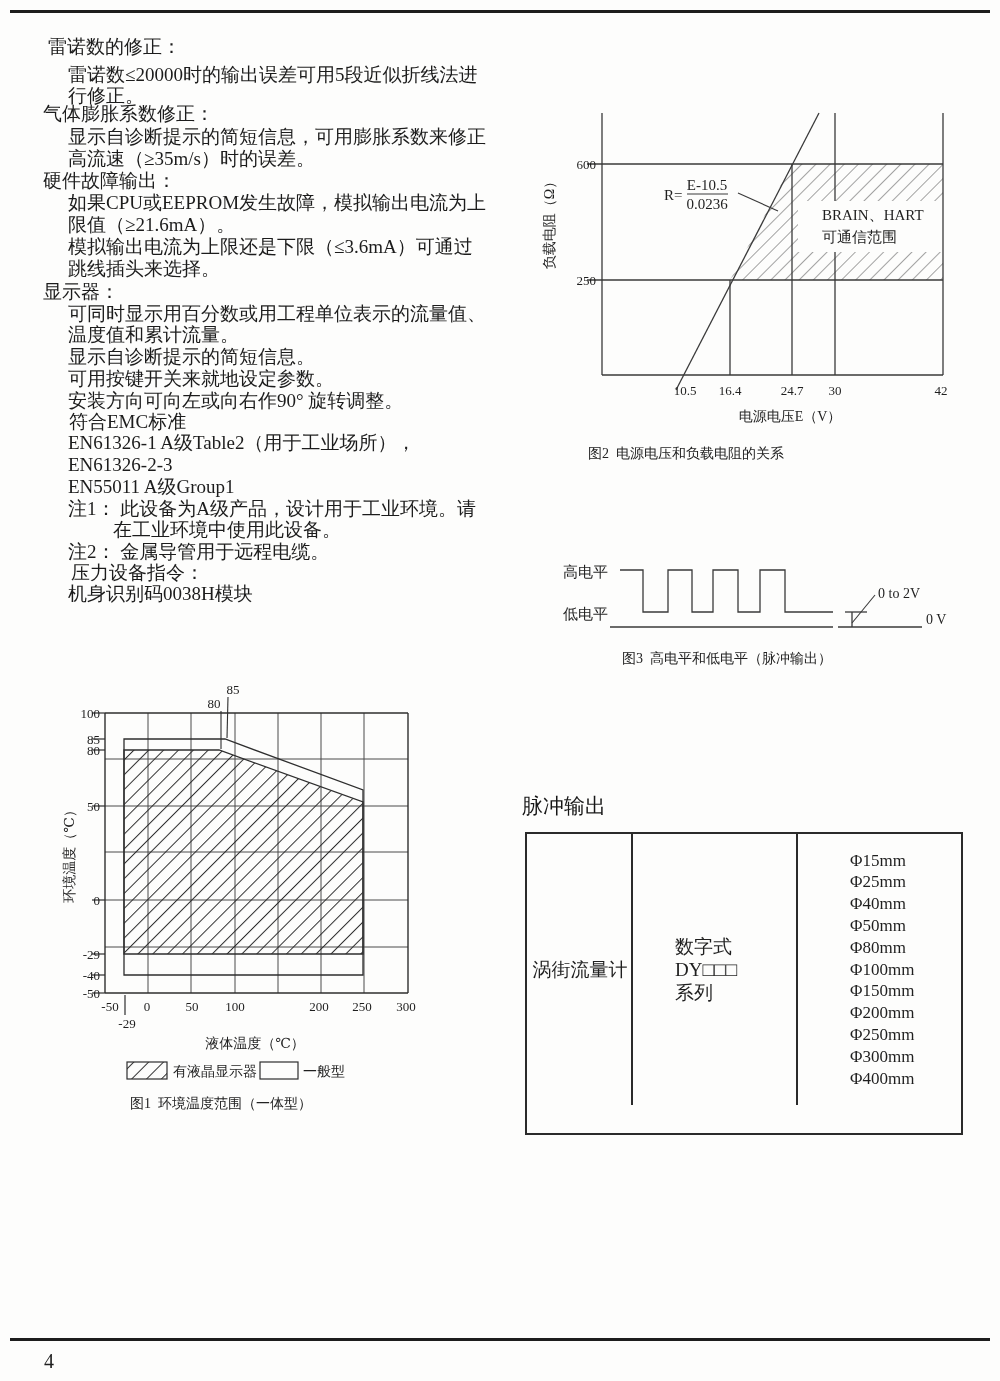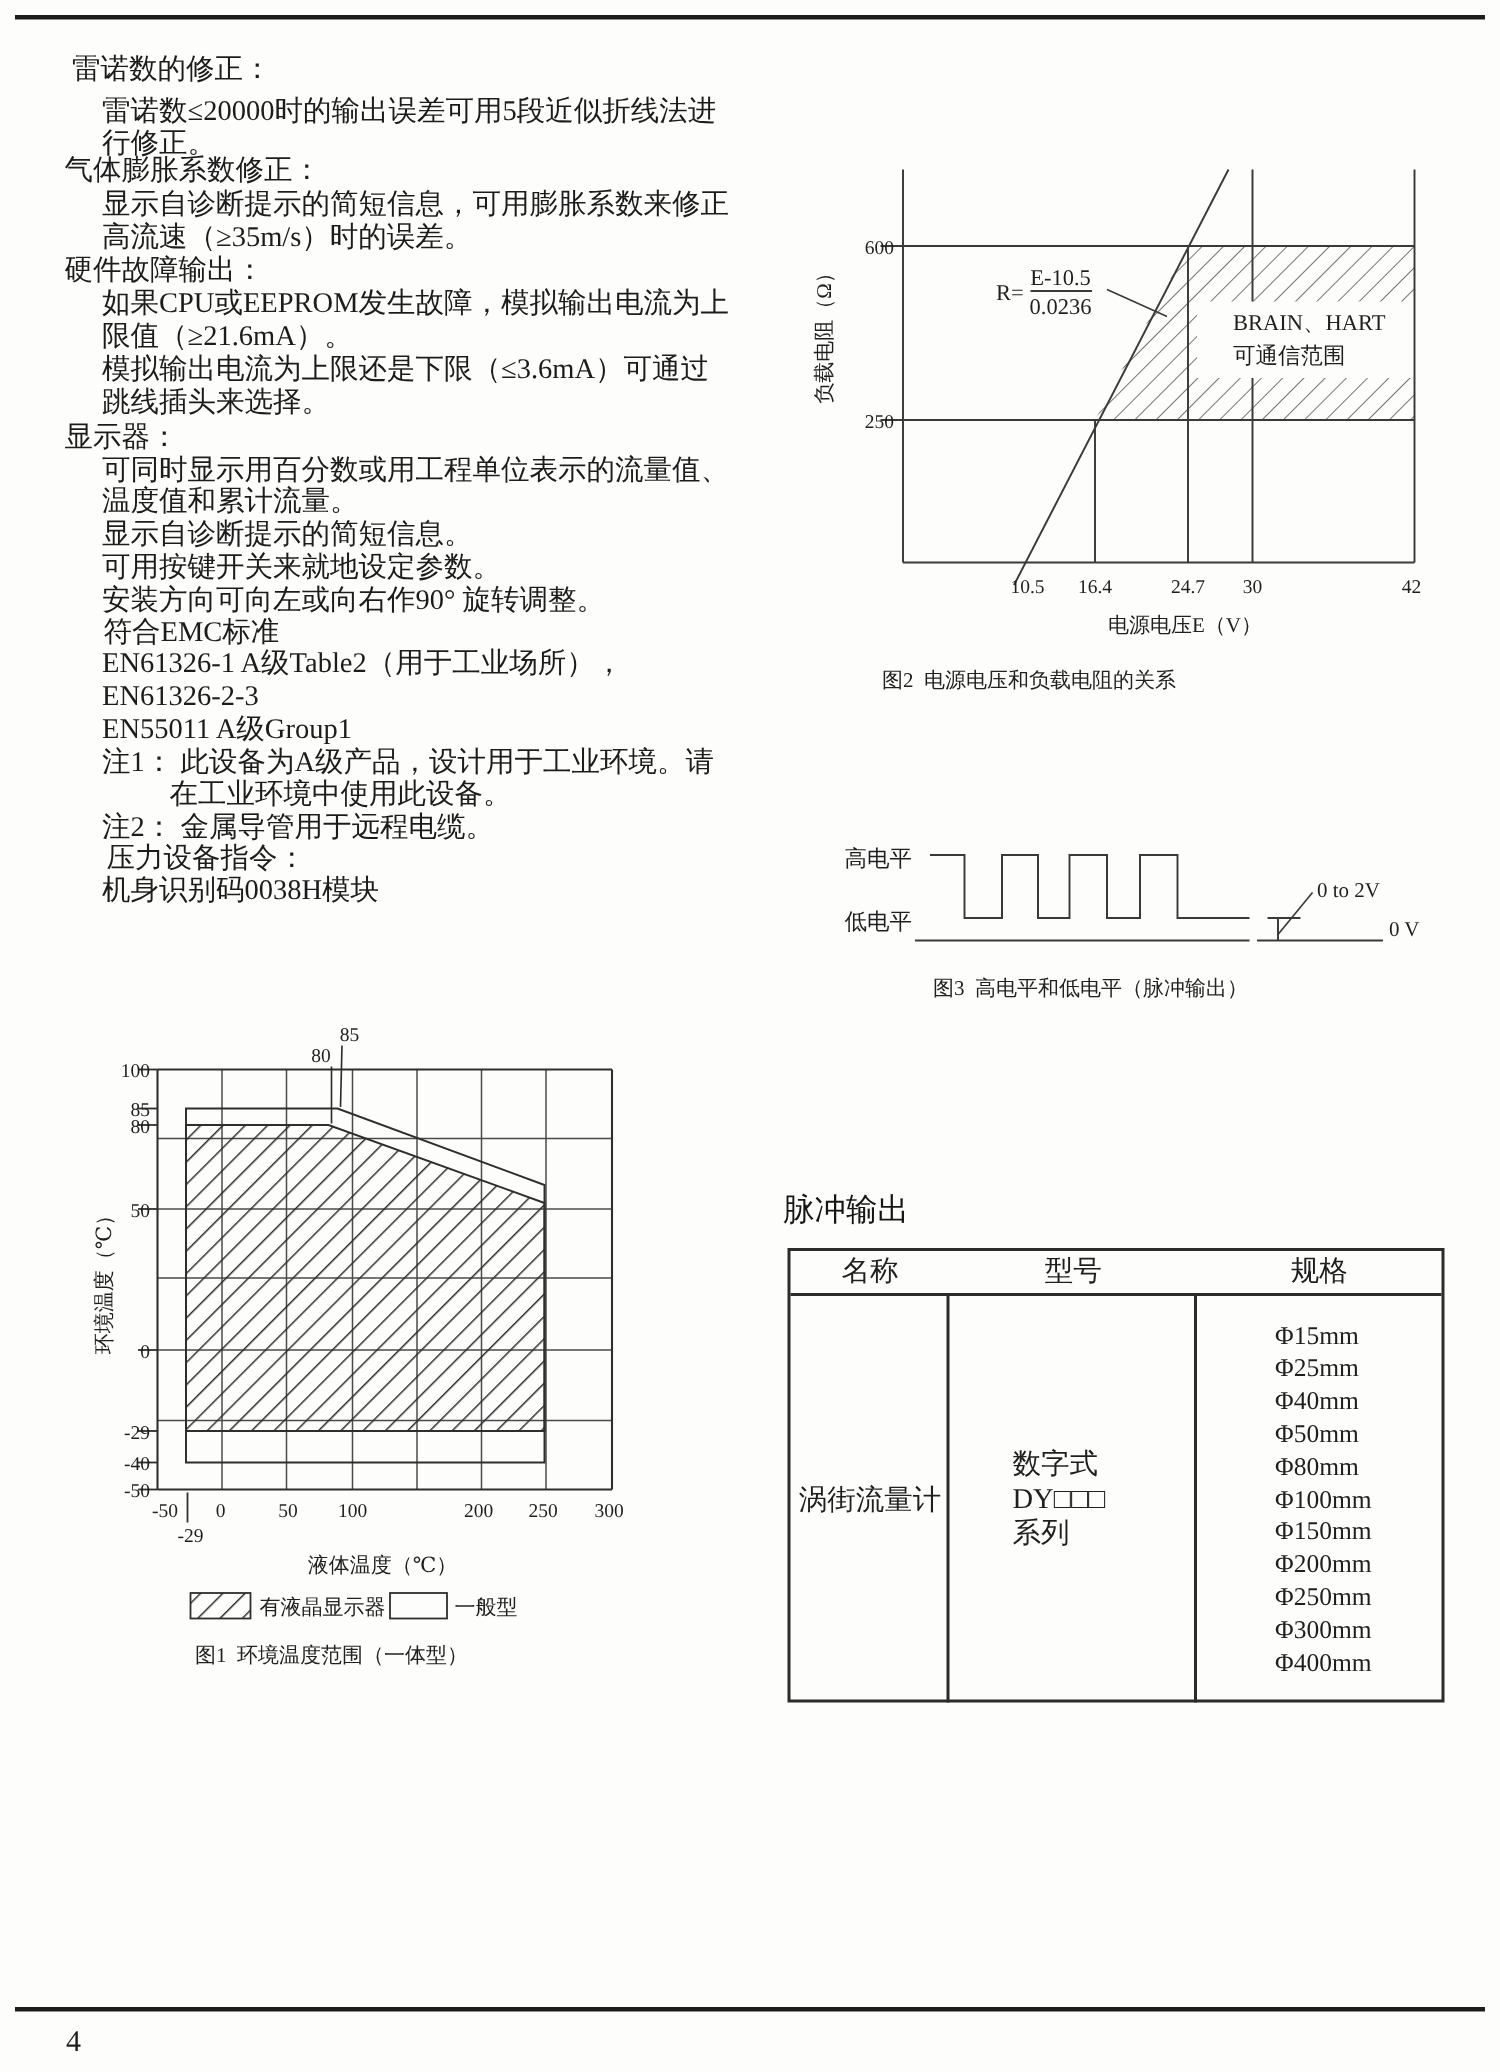--- a/index.html
+++ b/index.html
@@ -200,25 +200,20 @@
     <text x="133" y="396" font-size="14">有液晶显示器</text>
     <rect x="220" y="382" width="38" height="17" fill="none" stroke="#2e2e2e" stroke-width="1.2"></rect>
     <text x="263" y="396" font-size="14">一般型</text>
   </g>
 </svg>
 </div>
 <div class="caption" style="left:130px;top:1095px;">图1  环境温度范围（一体型）</div>
 
 <div class="table-title">脉冲输出</div>
 <div class="spec-table">
-  <div class="spec-header">
-    <div class="hcell-1">名称</div>
-    <div class="hcell-2">型号</div>
-    <div class="hcell-3">规格</div>
-  </div>
   <div class="spec-body">
     <div class="bcell cell-name">
       <div>涡街流量计</div>
     </div>
     <div class="bcell cell-model">
       <div>数字式</div>
       <div>DY□□□</div>
       <div>系列</div>
     </div>
     <div class="bcell cell-spec">

